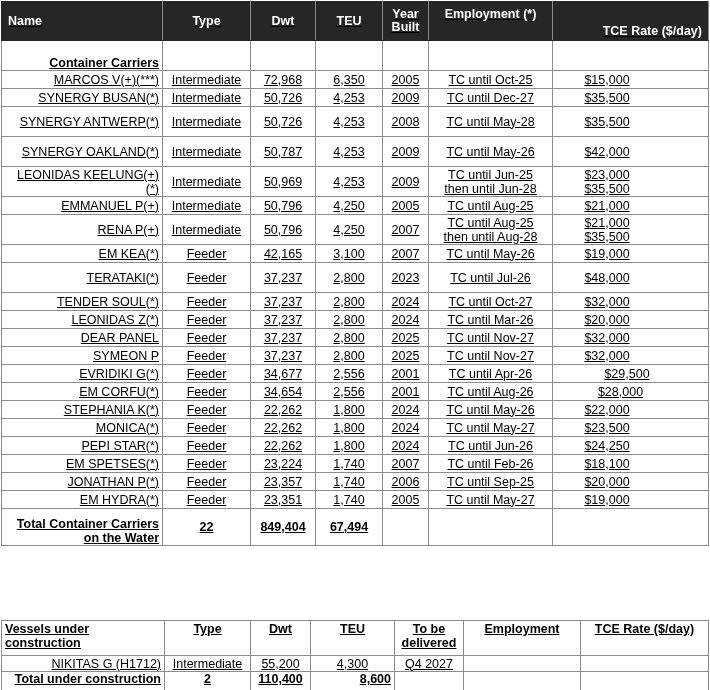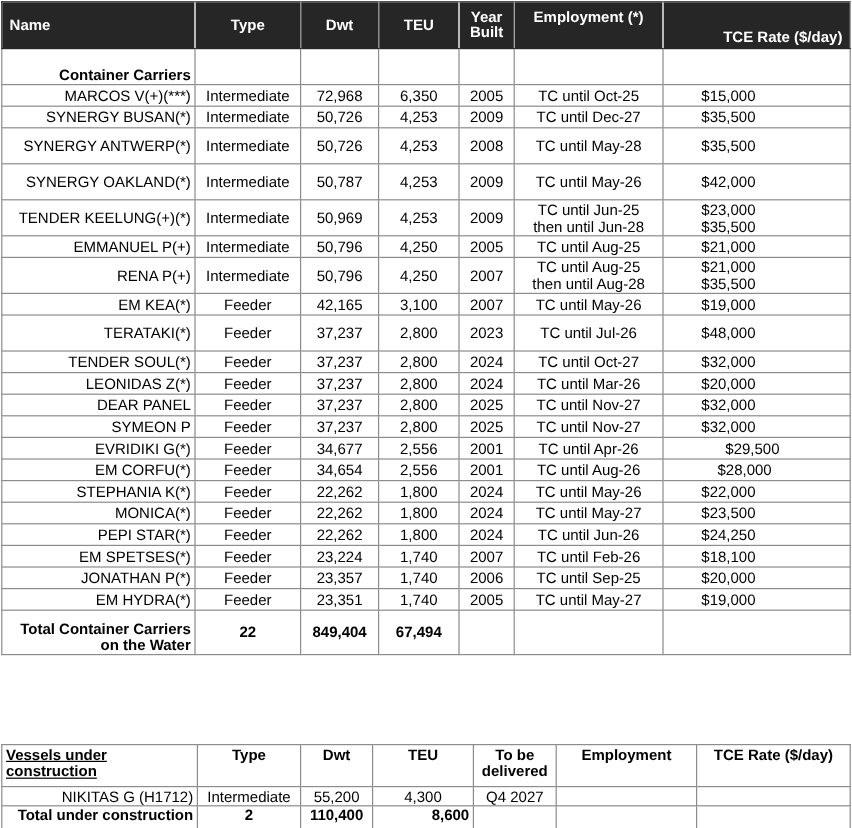--- a/index.html
+++ b/index.html
@@ -1,18 +1,18 @@
 <!DOCTYPE html>
 <html><head>
 <meta charset="utf-8">
 <style>
   html, body { margin: 0; padding: 0; background: #ffffff; }
   body { width: 710px; height: 690px; position: relative; overflow: hidden;
          font-family: "Liberation Sans", sans-serif; font-size: 12.5px; color: #000; }
-  table { border-collapse: collapse; position: absolute; left: 1px; table-layout: fixed; }
+  table { border-collapse: collapse; position: absolute; left: 1px; table-layout: fixed; text-decoration: underline; }
   td, th { border: 1px solid #8c8c8c; padding: 0 3px; line-height: 14px; overflow: hidden; white-space: nowrap; }
   #fleet { top: 1px; width: 707px; }
   #fleet thead th { background: #262626; color: #ffffff; font-weight: bold; height: 33px;
                      border: 1px solid #262626; border-right-color: #8c8c8c; vertical-align: middle; font-size: 12.5px; }
   #fleet thead th.tl { text-align: left; padding-left: 6px; }
   #fleet thead th.tce { vertical-align: bottom; padding-bottom: 2px; }
   .c { text-align: center; }
   .l { text-align: right; }
   .b { font-weight: bold; }
   .section td { height: 29px; vertical-align: bottom; }
@@ -107,21 +107,21 @@
         <td class="c">4,253</td>
         <td class="c">2009</td>
         <td class="c">
           <div>TC until May-26</div>
         </td>
         <td class="c" style="padding-right: 50px;">
           <div>$42,000</div>
         </td>
       </tr>
       <tr class="r2 r2n">
-        <td class="name l wrap">TENDER KEELUNG(+)(*)</td>
+        <td class="name l wrap">LEONIDAS KEELUNG(+)(*)</td>
         <td class="c">Intermediate</td>
         <td class="c">50,969</td>
         <td class="c">4,253</td>
         <td class="c">2009</td>
         <td class="c">
           <div>TC until Jun-25</div>
           <div>then until Jun-28</div>
         </td>
         <td class="c" style="padding-right: 50px;">
           <div>$23,000</div>

